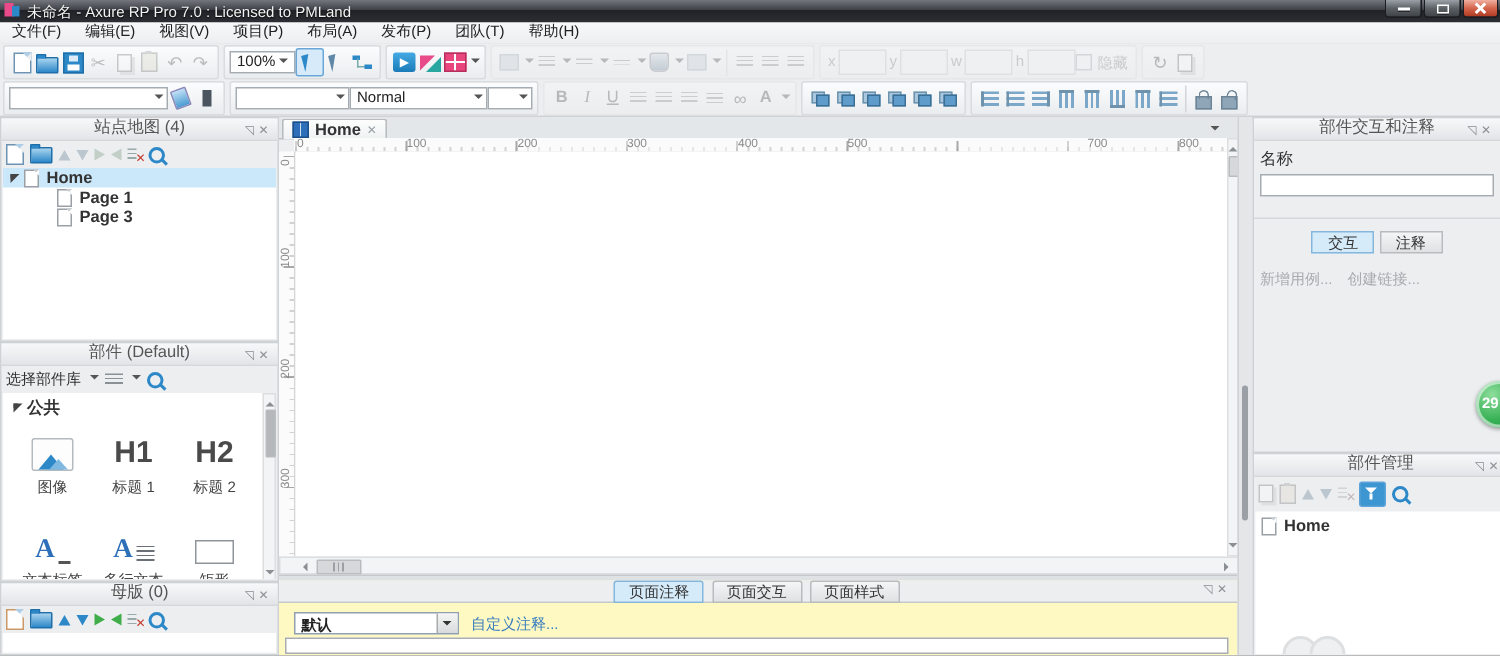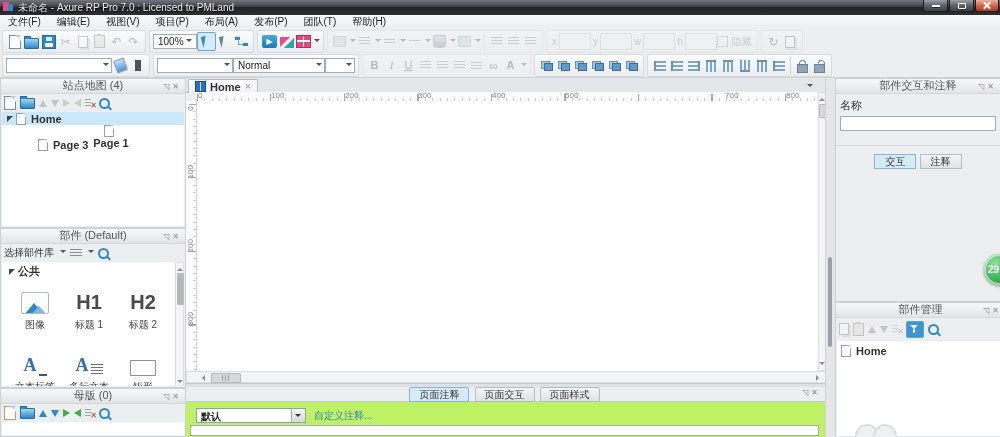--- a/index.html
+++ b/index.html
@@ -153,21 +153,21 @@
     background-image:
       repeating-linear-gradient(#a8a8a8 0 1px,transparent 1px 73.5px),
       repeating-linear-gradient(#d2d2d2 0 1px,transparent 1px 7.35px);
     background-size:7px auto,3px auto;background-position:right 3px,right 3px;background-repeat:repeat-y;}
   .vrnum{position:absolute;left:-1px;font-size:8px;color:#8a8a8a;transform:rotate(-90deg);transform-origin:center;width:10px;text-align:center;}
   #canvas{left:197px;top:101px;width:621px;height:270px;background:#fff;}
   #vscroll{left:818px;top:92px;width:8px;height:279px;}
   #hscroll{left:186px;top:371px;width:640px;height:12px;}
   #splitter-h{left:186px;top:383px;width:639px;height:4px;background:#dfe2e4;border-top:1px solid #c6c9cc;border-bottom:1px solid #c6c9cc;}
   
-  #bottompanel{left:186px;top:387px;width:639px;height:50px;background:#bef264;}
+  #bottompanel{left:186px;top:387px;width:639px;height:50px;background:#fef9c3;}
   .bptab{display:inline-flex;align-items:center;height:13px;padding:0 9px;margin-right:2px;font-size:10px;color:#333;
       background:linear-gradient(#f4f5f6,#dfe1e3);border:1px solid #b9bcbe;border-radius:2px 2px 0 0;}
   .bptab.active{background:#d6ebfa;border-color:#85b7dd;}
   #bp-combo{position:absolute;left:10px;top:21px;width:110px;height:15px;background:#fff;border:1px solid #8fa0b0;box-sizing:border-box;}
   #bp-combo .btn{position:absolute;right:0;top:0;width:13px;height:13px;background:linear-gradient(#f5f5f5,#d8dadc);
       border-left:1px solid #a8aaac;}
   #bp-combo .btn:after{content:"";position:absolute;left:3px;top:5px;border:3px solid transparent;border-top-color:#333;}
   #bp-combo .val{position:absolute;left:4px;top:1px;font-size:10px;font-weight:bold;color:#222;}
   #bp-link{position:absolute;left:128px;top:22px;font-size:10px;color:#3a7ebf;}
   #bp-textarea{position:absolute;left:4px;top:38px;width:629px;height:11px;background:#fff;border:1px solid #a9adb2;box-sizing:border-box;}
@@ -455,21 +455,21 @@
       <i class="arr arr-lt dis"></i>
       <i class="i-treedel"></i>
       <i class="i-search"></i>
     </div>
     <div class="pbody" style="top:33px;">
       <div class="treerow selected">
         <i class="expander tw"></i>
         <i class="pageicon tw"></i>
         <span>Home</span>
       </div>
-      <div class="treerow" style="padding-left:36px;flex-direction:column;">
+      <div class="treerow" style="padding-left:36px;">
         <i class="pageicon tw"></i>
         <span>Page 1</span>
       </div>
       <div class="treerow" style="padding-left:36px;">
         <i class="pageicon tw"></i>
         <span>Page 3</span>
       </div>
     </div>
   </div>
 
@@ -624,20 +624,24 @@
       <span class="pbtns"><span>◹</span><span>✕</span></span>
     </div>
     <div style="padding:4px 4px 0 4px;">
       <div style="font-size:11px;color:#333;margin-bottom:3px;">名称</div>
       <input style="width: 100%; height: 15px; border: 1px solid rgb(165, 172, 178); box-sizing: border-box; background: rgb(255, 255, 255);">
       <div style="height:1px;background:#d5d8da;margin:14px -4px 0 -4px;"></div>
       <div style="text-align:center;margin-top:8px;">
         <span class="rtab active">交互</span>
         <span class="rtab">注释</span>
       </div>
+      <div style="margin-top:10px;display:flex;gap:10px;">
+        <span class="graylink">新增用例...</span>
+        <span class="graylink">创建链接...</span>
+      </div>
     </div>
   </div>
 
   <div class="panel" style="left:835px;top:302px;width:170px;height:135px;border-right:none;border-bottom:none;">
     <div class="phead">
       <span>部件管理</span>
       <span class="pbtns"><span>◹</span><span>✕</span></span>
     </div>
     <div class="ptools" style="height:22px;">
       <i class="i-copy dis"></i>

